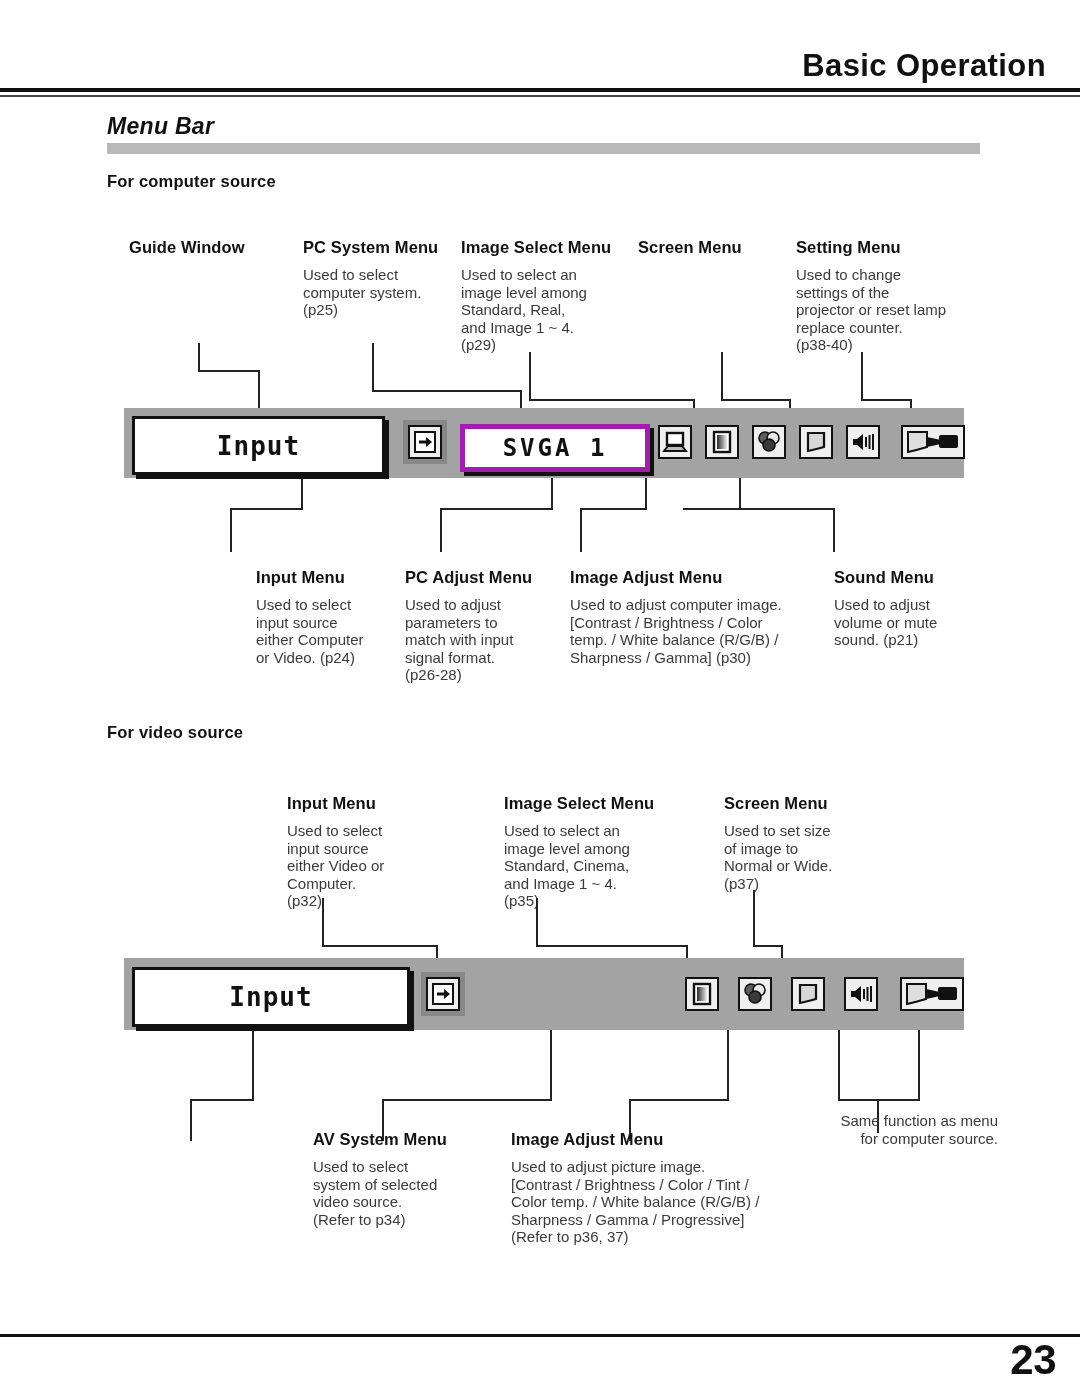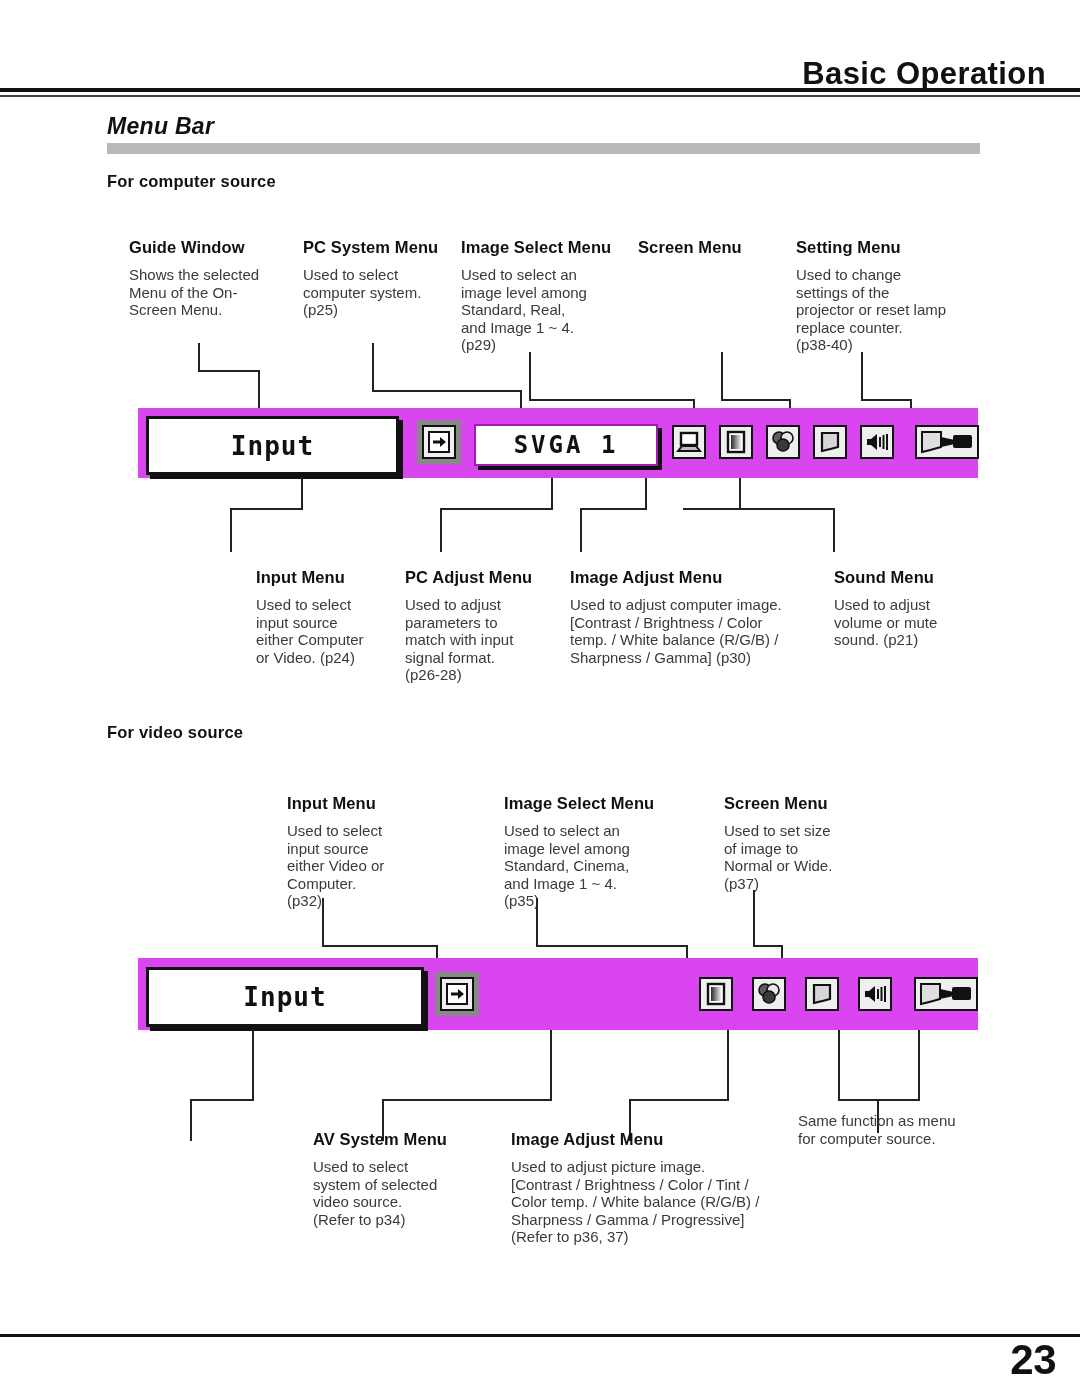--- a/index.html
+++ b/index.html
@@ -14,21 +14,20 @@
   .page{position:absolute;inset:0;}
 
   
   .hdr-title{
     position:absolute;left:0;right:34px;top:48px;
     text-align:right;
     font-size:31px;font-weight:bold;
     letter-spacing:.4px;
     color:#111;
     font-family:"Liberation Sans", sans-serif;
-    margin-top:8px;
   }
   .hdr-rule-thick{
     position:absolute;left:0;right:0;top:88px;height:4px;background:#111;
   }
   .hdr-rule-thin{
     position:absolute;left:0;right:0;top:95px;height:2px;background:#444;
   }
 
   
   .sec-title{
@@ -58,41 +57,40 @@
   }
 
   
   .ln{position:absolute;background:#222;}
   .ln.v{width:2px;}
   .ln.h{height:2px;}
 
   
   .osd{
     position:absolute;
-    background:#d946ef;
+    background:#a3a3a3;
     box-sizing:border-box;
-    margin-left:14px;
   }
   .osd .guide{
     position:absolute;
     background:#ffffff;
     border:3px solid #111;
     box-shadow:4px 4px 0 #111;
     display:flex;align-items:center;justify-content:center;
   }
   .osd .guide span{
     font-family:"DejaVu Sans Mono","Liberation Mono",monospace;
     font-weight:bold;
     color:#111;
     letter-spacing:1px;
   }
   .osd .valbox{
     position:absolute;
     background:#ffffff;
-    border:2px solid #a21caf;
+    border:5px solid #a21caf;
     box-shadow:4px 4px 0 #111;
     display:flex;align-items:center;justify-content:center;
   }
   .osd .valbox span{
     font-family:"DejaVu Sans Mono","Liberation Mono",monospace;
     font-weight:bold;color:#111;letter-spacing:3px;
   }
   .icon-cell{
     position:absolute;
     background:#efefef;
@@ -126,23 +124,20 @@
   <div class="hdr-rule-thick"></div>
   <div class="hdr-rule-thin"></div>
 
   <div class="sec-title">Menu Bar</div>
   <div class="sec-bar"></div>
 
   <div class="sub-head" style="left:107px;top:172px;">For computer source</div>
 
   <div class="callout" style="left:129px;top:222px;width:160px;">
     <div class="ttl">Guide Window</div>
-    <div class="body">Shows the selected
-Menu of the On-
-Screen Menu.</div>
   </div>
   <div class="callout" style="left:303px;top:222px;width:150px;">
     <div class="ttl">PC System Menu</div>
     <div class="body">Used to select
 computer system.
 (p25)</div>
   </div>
   <div class="callout" style="left:461px;top:222px;width:168px;">
     <div class="ttl">Image Select Menu</div>
     <div class="body">Used to select  an
@@ -422,21 +417,21 @@
 (Refer to p34)</div>
   </div>
   <div class="callout" style="left:511px;top:1114px;width:300px;">
     <div class="ttl">Image Adjust Menu</div>
     <div class="body"> Used to adjust picture image.
 [Contrast / Brightness / Color / Tint /
 Color temp. / White balance (R/G/B) /
 Sharpness /  Gamma / Progressive]
  (Refer to p36, 37)</div>
   </div>
-  <div class="callout" style="left:798px;top:1112px;width:200px;">
+  <div class="callout" style="left:798px;top:1112px;width:200px;text-align:right;">
     <div class="body">Same function as menu
 for computer source.</div>
   </div>
 
   <div class="foot-rule"></div>
   <div class="pageno">23</div>
 
 </div>
 
 </body></html>

